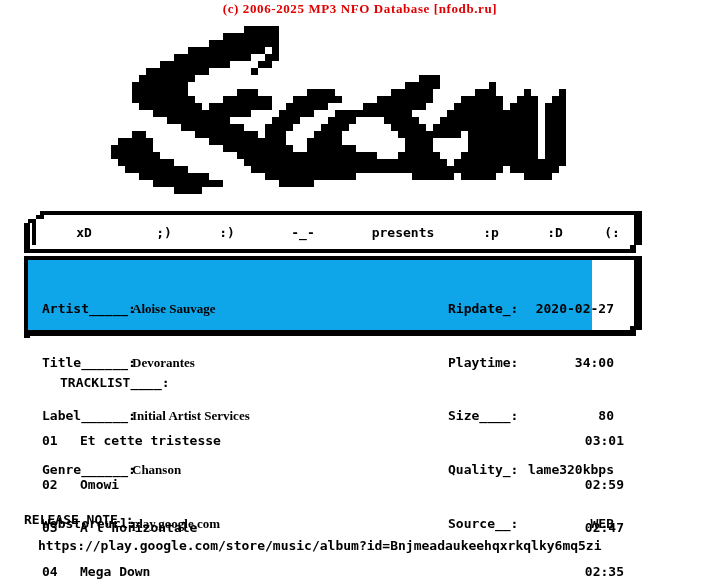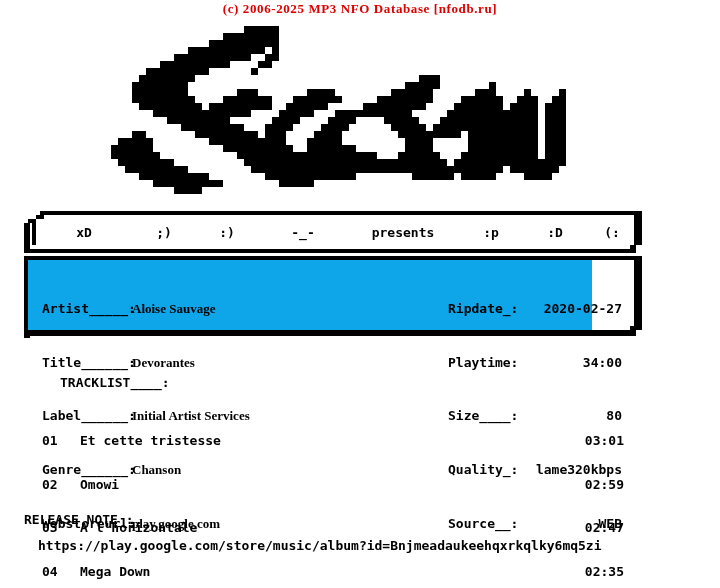--- a/index.html
+++ b/index.html
@@ -117,21 +117,21 @@
     line-height: 13.4px;
   }
   .info-line {
     display: flex;
     height: 13.4px;
     align-items: flex-start;
   }
   .info-left-key { width: 104px; padding-left: 14px; box-sizing: border-box; }
   .info-left-val { flex: 0 0 310px; font-family: Liberation Serif, serif; }
   .info-right-key { width: 92px; text-align: left; margin-left: 6px; }
-  .info-right-val { flex: 1; text-align: right; padding-right: 12px; }
+  .info-right-val { flex: 1; text-align: right; padding-right: 20px; }
 
   
   .tracklist {
     position: absolute;
     left: 24px;
     top: 346px;
     width: 618px;
     font-size: 13px;
     font-weight: bold;
     white-space: pre;

